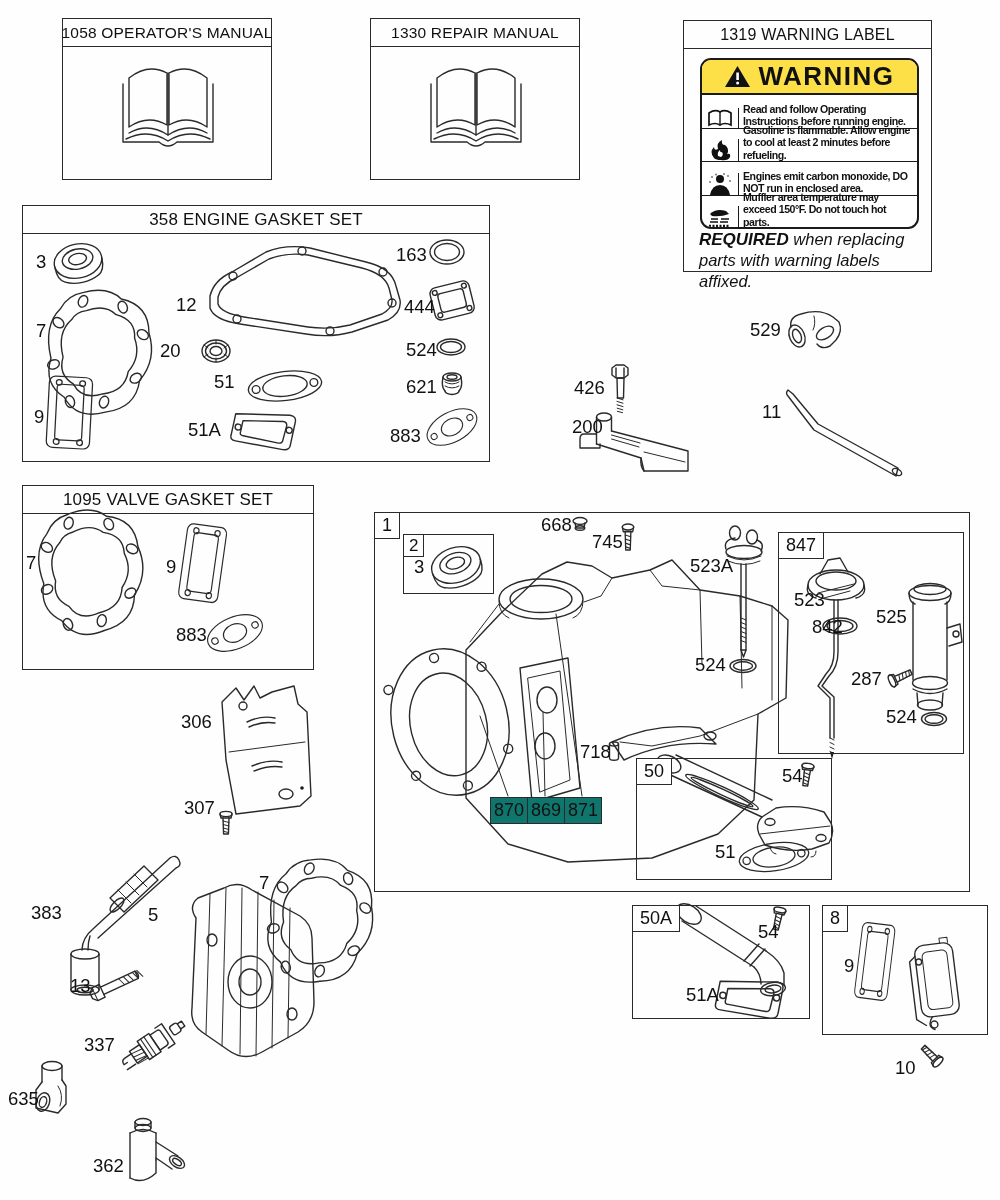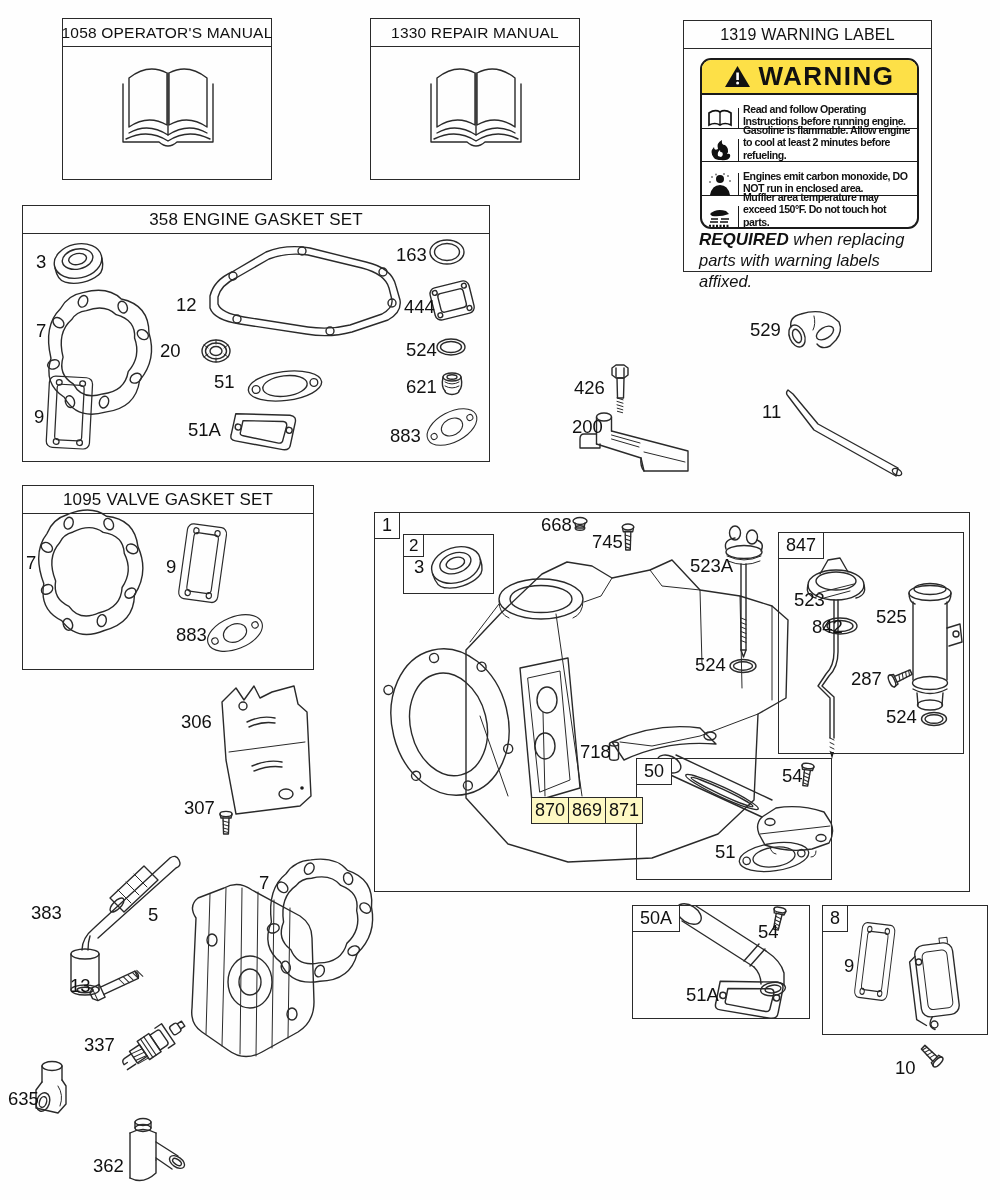--- a/index.html
+++ b/index.html
@@ -22,21 +22,21 @@
   .wl-head{height:33px;background:#fde047;border-bottom:2.2px solid #1a1a1a;display:flex;
            align-items:center;justify-content:center;gap:7px;}
   .wl-head .wtext{font-weight:bold;font-size:26px;letter-spacing:1.5px;}
   .wl-row{display:flex;height:32.5px;border-bottom:1.8px solid #1a1a1a;align-items:flex-end;}
   .wl-row:last-child{border-bottom:none;}
   .wl-ic{width:36px;border-right:1.8px solid #1a1a1a;display:flex;align-items:center;justify-content:center;flex:none;}
   .wl-tx{flex:1;font-size:10.6px;font-weight:bold;line-height:1.18;padding:2px 3px 0 4px;letter-spacing:-0.45px;}
   .wreq{position:absolute;left:699px;top:229px;width:224px;font-size:16.5px;font-style:italic;line-height:1.25;}
   .wreq b{font-size:17px;}
   
-  .btable{position:absolute;left:490px;top:797px;display:flex;border:1.7px solid #2a2a2a;background:#fef9c3;margin-left:41px;}
+  .btable{position:absolute;left:490px;top:797px;display:flex;border:1.7px solid #2a2a2a;background:#0f766e;}
   .btable .cell{width:36px;padding:2px 0;text-align:center;font-size:18px;border-right:1.7px solid #2a2a2a;}
   .btable .cell:last-child{border-right:none;}
 </style>
 </head>
 <body>
 
 <div id="canvas">
 
   <svg class="layer" width="1000" height="1200" viewBox="0 0 1000 1200">
     <defs>

